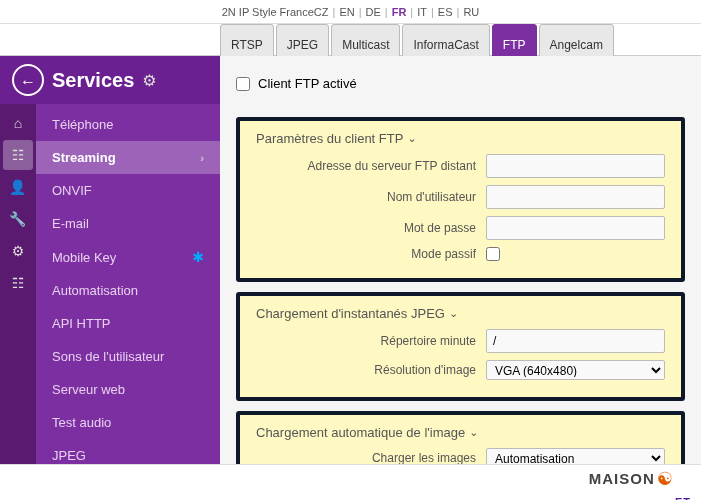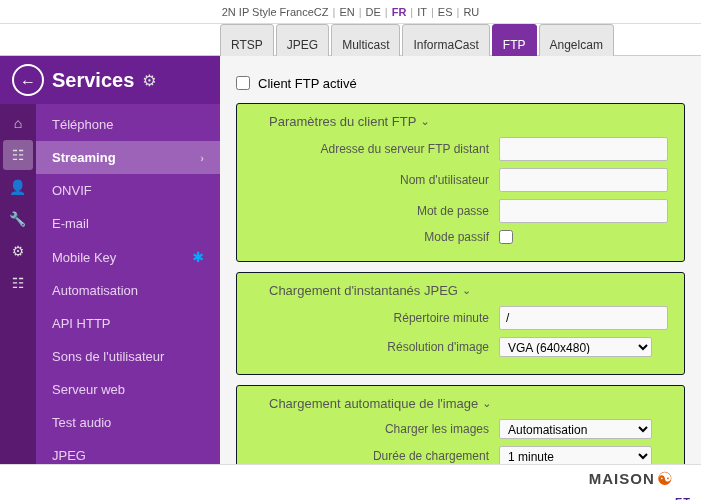--- a/index.html
+++ b/index.html
@@ -66,28 +66,28 @@
     .sidebar-item .chevron { font-size: 11px; color: #ccc; }
     .sidebar-item .bt-icon { font-size: 14px; color: #00aaff; margin-left: 4px; }
 
     
     .content-area {
       flex: 1; background: #f5f5f5; overflow-y: auto; padding: 12px 16px;
     }
 
     
     .section-header {
-      display: flex; align-items: flex-start; gap: 8px; margin-bottom: 12px; margin-top: 8px;
+      display: flex; align-items: flex-end; gap: 8px; margin-bottom: 26px; margin-top: 8px;
     }
     .section-checkbox { width: 14px; height: 14px; }
 
     
     .form-group {
-      background: #bef264; border: 1px solid #0f172a; border-radius: 3px;
-      margin-bottom: 10px; padding: 10px 32px;
+      background: #fef9c3; border: 4px solid #0f172a; border-radius: 3px;
+      margin-bottom: 10px; padding: 10px 16px;
     }
     .form-group-header {
       font-size: 13px; color: #555; margin-bottom: 8px; cursor: pointer;
       display: flex; align-items: center; gap: 4px;
     }
     .form-row {
       display: flex; align-items: center; margin-bottom: 7px;
     }
     .form-label {
       text-align: right; width: 230px; flex-shrink: 0;

